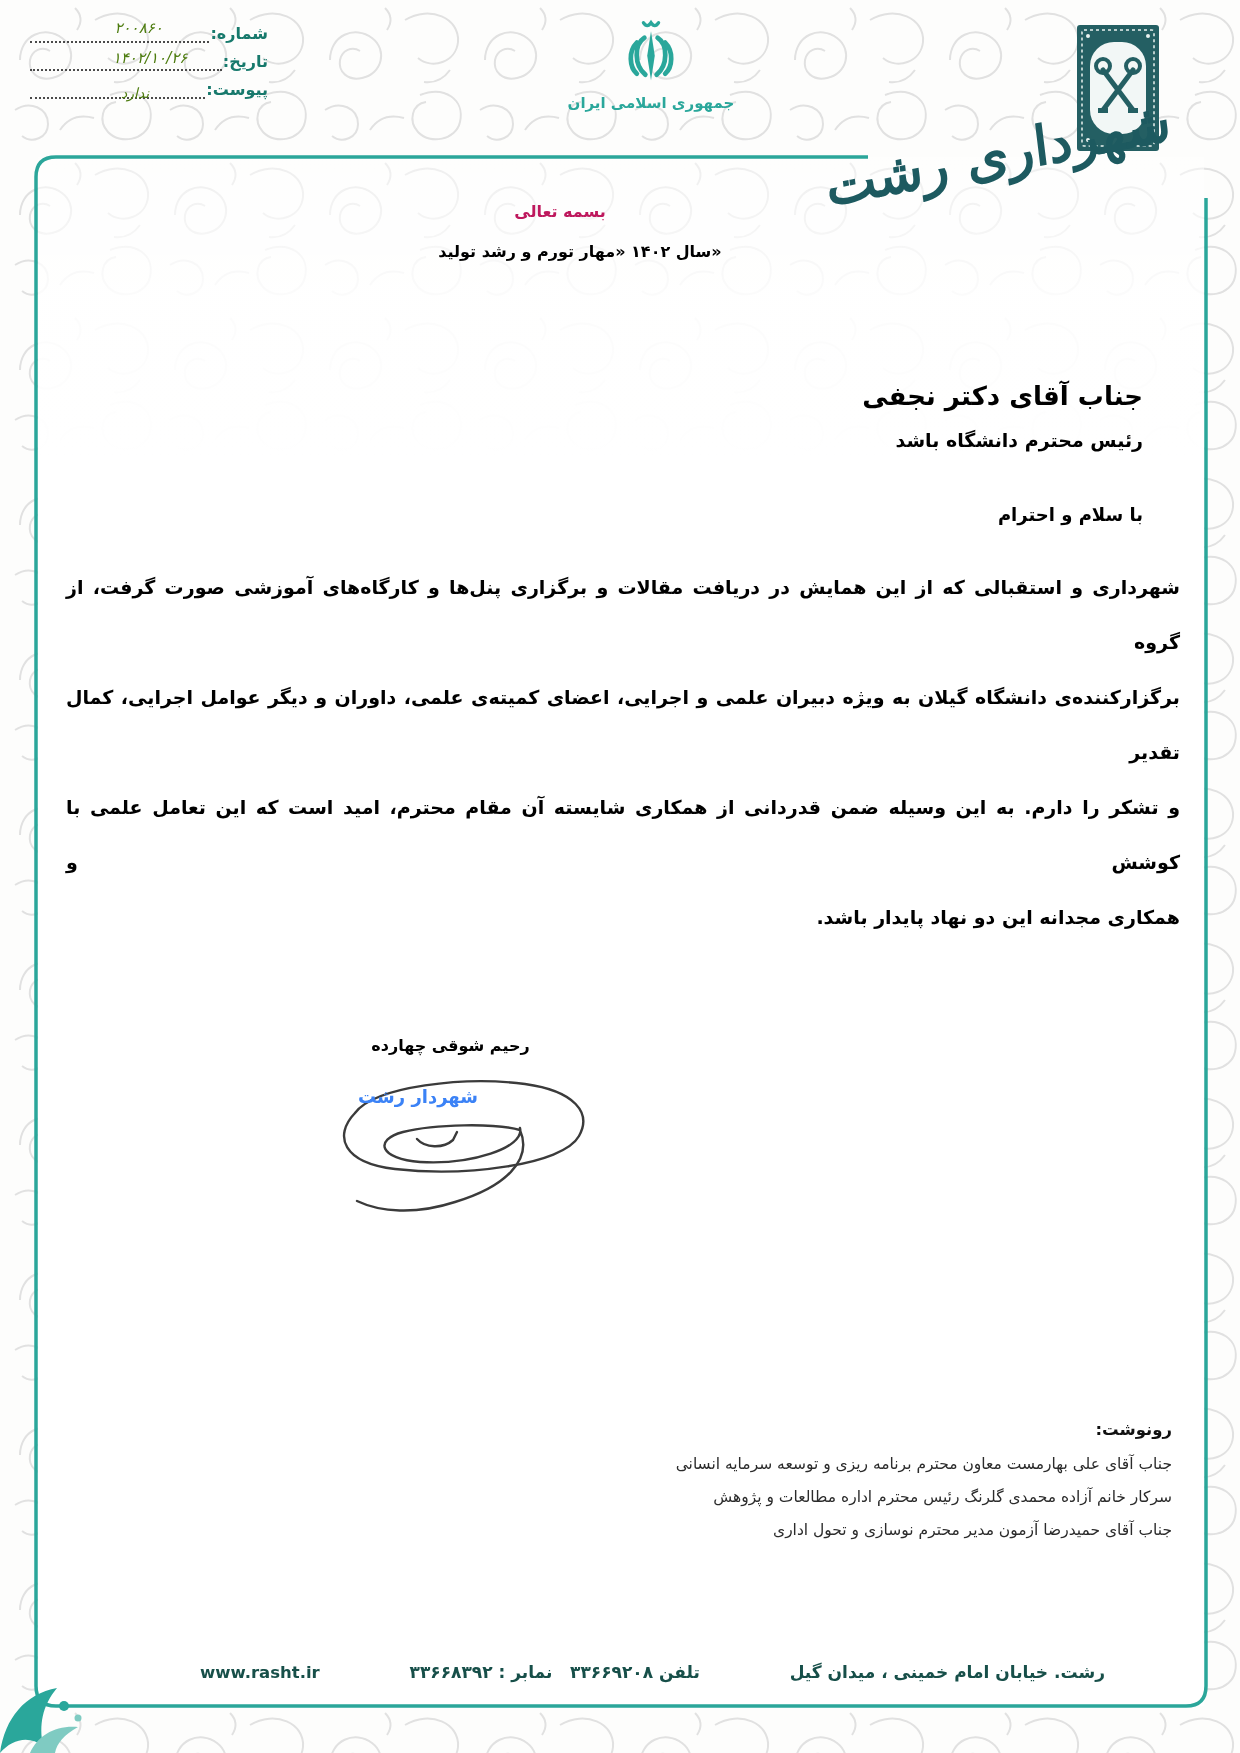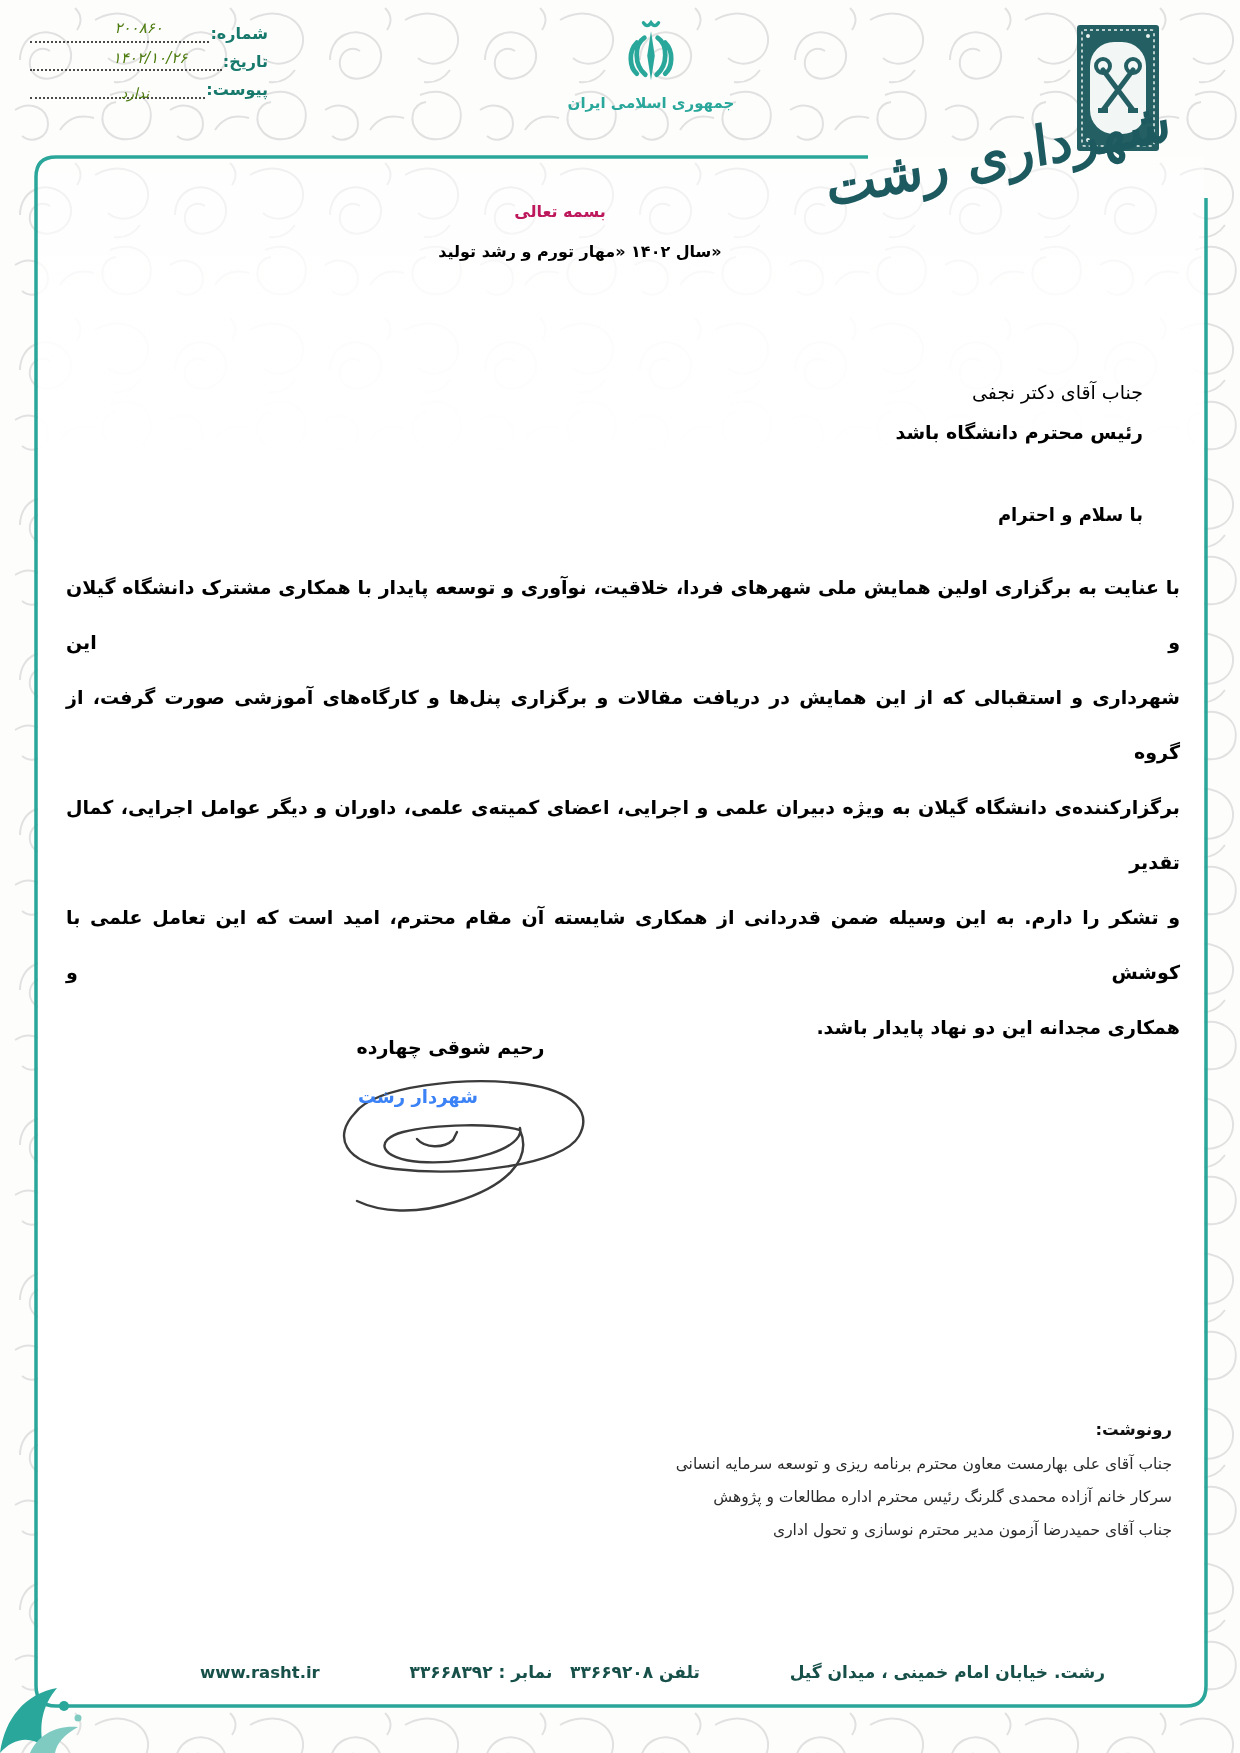--- a/index.html
+++ b/index.html
@@ -36,32 +36,32 @@
     color:#1d5a60; font-size:54px; font-weight:bold;
     transform:rotate(-11deg) skewX(-4deg);
     font-family:"DejaVu Serif", serif;
     white-space:nowrap;
   }
   
   .bismillah { left:430px; top:202px; width:260px; z-index:4; text-align:center; font-size:16px; font-weight:600; color:#be185d; }
   .year-slogan { left:390px; top:242px; width:380px; z-index:4; text-align:center; font-size:16px; font-weight:bold; color:#000; }
   
   .recipient { right:97px; top:381px; z-index:4; text-align:right; direction:rtl; color:#000; }
-  .recipient-name { font-size:19px; font-weight:normal; }
+  .recipient-name { font-size:26px; font-weight:bold; }
   .recipient-title { font-size:19px; font-weight:bold; margin-top:18px; }
   .salutation { right:97px; top:504px; z-index:4; font-size:18px; font-weight:bold; direction:rtl; color:#000; }
   
   .body-text { left:66px; top:560px; width:1114px; z-index:4; direction:rtl; color:#000; }
   .body-line {
     font-size:19px; font-weight:bold; line-height:55px;
     text-align:justify; text-align-last:justify;
   }
   .body-line.last { text-align:right; text-align-last:right; }
   
-  .sig-name { left:318px; top:1036px; width:265px; z-index:5; text-align:center; font-size:19px; font-weight:bold; color:#000; }
+  .sig-name { left:318px; top:1036px; width:265px; z-index:5; text-align:center; font-size:16px; font-weight:bold; color:#000; }
   .sig-title { left:358px; top:1086px; width:190px; z-index:6; text-align:left; font-size:18px; font-weight:bold; color:#3b82f6; }
   .sig-svg { left:295px; top:1068px; width:312px; height:152px; z-index:5; }
   
   .cc-block { right:68px; top:1420px; z-index:4; direction:rtl; text-align:right; }
   .cc-label { font-size:16.5px; font-weight:bold; color:#111; margin-bottom:9px; }
   .cc-item { font-size:15.5px; color:#2b2b2b; line-height:33px; }
   
   .footer-row {
     left:200px; top:1662px; width:905px; z-index:4;
     display:flex; justify-content:space-between; align-items:center; direction:rtl;
@@ -168,21 +168,20 @@
   <div class="abs year-slogan">سال ۱۴۰۲ «مهار تورم و رشد تولید»</div>
 
   <div class="abs recipient">
     <div class="recipient-name">جناب آقای دکتر نجفی</div>
     <div class="recipient-title">رئیس محترم دانشگاه باشد</div>
   </div>
 
   <div class="abs salutation">با سلام و احترام</div>
 
   <div class="abs body-text">
-    <div class="body-line">با عنایت به برگزاری اولین همایش ملی شهرهای فردا، خلاقیت، نوآوری و توسعه پایدار با همکاری مشترک دانشگاه گیلان و این</div>
     <div class="body-line">شهرداری و استقبالی که از این همایش در دریافت مقالات و برگزاری پنل‌ها و کارگاه‌های آموزشی صورت گرفت، از گروه</div>
     <div class="body-line">برگزارکننده‌ی دانشگاه گیلان به ویژه دبیران علمی و اجرایی، اعضای کمیته‌ی علمی، داوران و دیگر عوامل اجرایی، کمال تقدیر</div>
     <div class="body-line">و تشکر را دارم.  به این وسیله ضمن قدردانی از همکاری شایسته آن مقام محترم، امید است که این تعامل علمی با کوشش و</div>
     <div class="body-line last">همکاری مجدانه این دو نهاد پایدار باشد.</div>
   </div>
 
   <div class="abs sig-name">رحیم شوقی چهارده</div>
   <div class="abs sig-title">شهردار رشت</div>
   <svg class="abs sig-svg" viewBox="0 0 312 152">
     <g fill="none" stroke="#3b3b3b" stroke-width="2.4" stroke-linecap="round">

